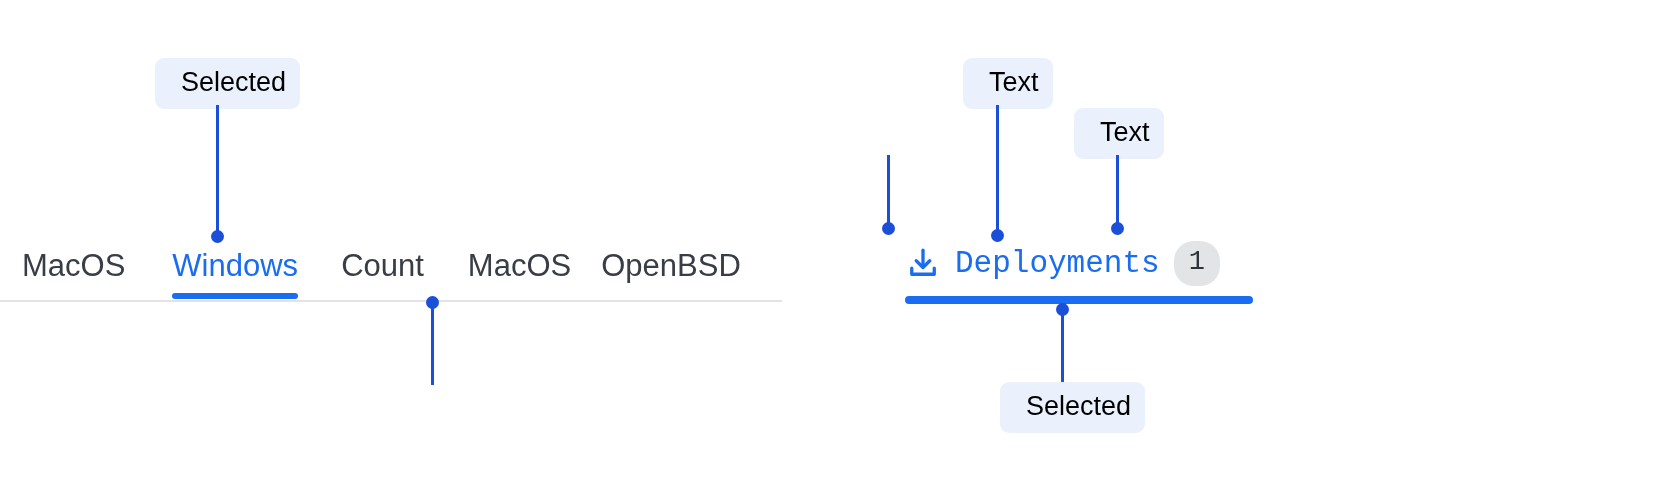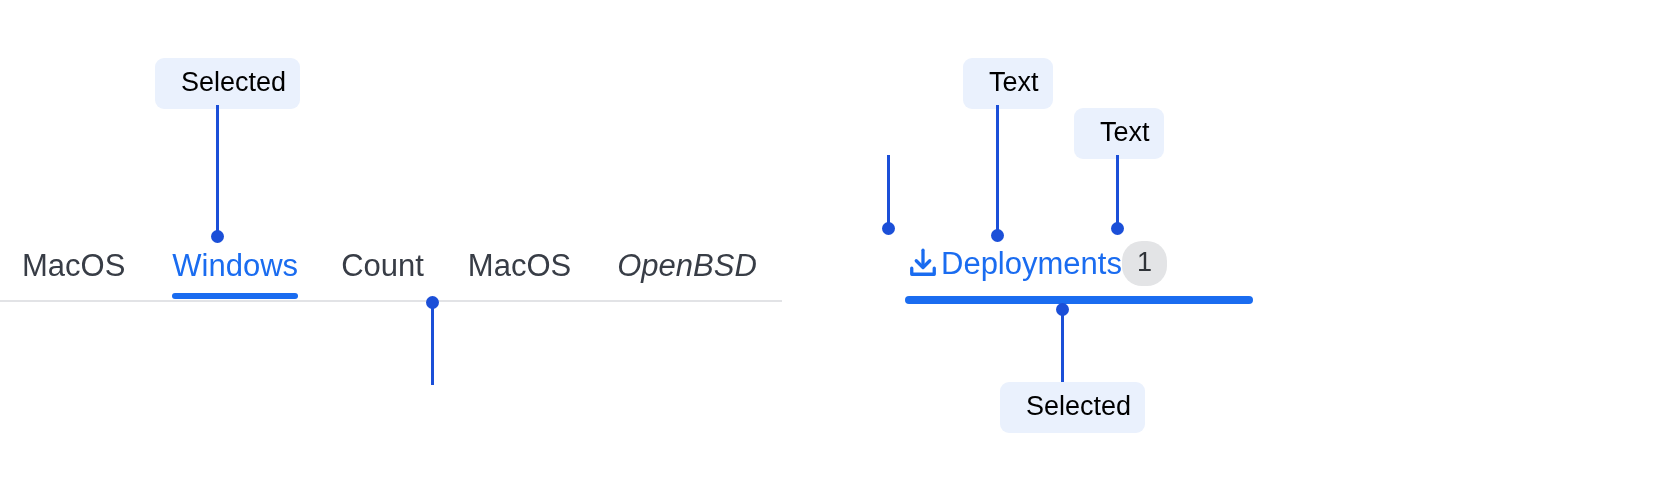--- a/index.html
+++ b/index.html
@@ -97,23 +97,24 @@
   
   .tabs-right {
     position: absolute;
     left: 905px;
     top: 243px;
     height: 62px;
   }
   .dep-tab {
     display: flex;
     align-items: center;
-    gap: 0;
+    gap: 14px;
     padding: 0 0 16px 0;
     height: 40px;
+    font-family: Liberation Mono, monospace;
   }
   .dep-icon {
     width: 36px;
     height: 36px;
     display: block;
     flex: 0 0 auto;
   }
   .dep-label {
     font-size: 31px;
     color: #1a6cf0;
@@ -162,21 +163,21 @@
       </div>
 
       <div class="tab-item" style="margin-left:43px;">
         <span>Count</span>
       </div>
 
       <div class="tab-item" style="margin-left:44px;">
         <span>MacOS</span>
       </div>
 
-      <div class="tab-item" style="margin-left:46px;font-style:italic;">
+      <div class="tab-item" style="margin-left:30px;">
         <span>OpenBSD</span>
       </div>
 
     </div>
     <div class="tabs-divider"></div>
   </div>
 
   <div class="ann-dot" style="left:426px; top:296px;"></div>
   <div class="ann-line" style="left:431px; top:302px; height:83px;"></div>
 

